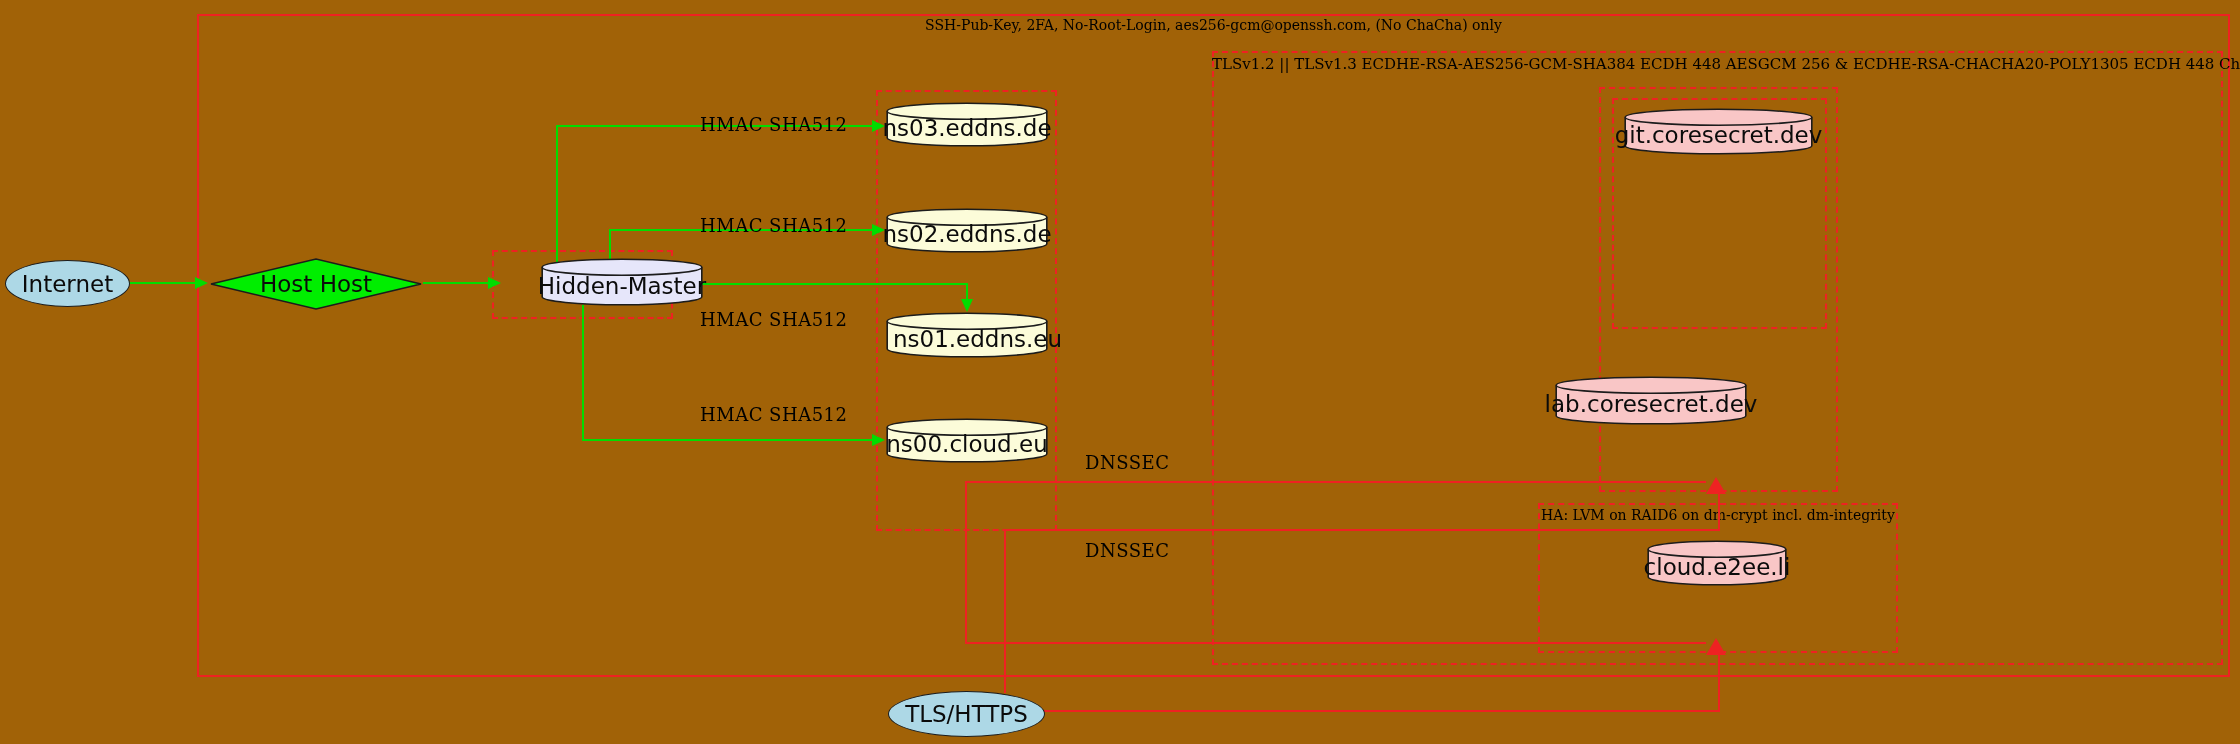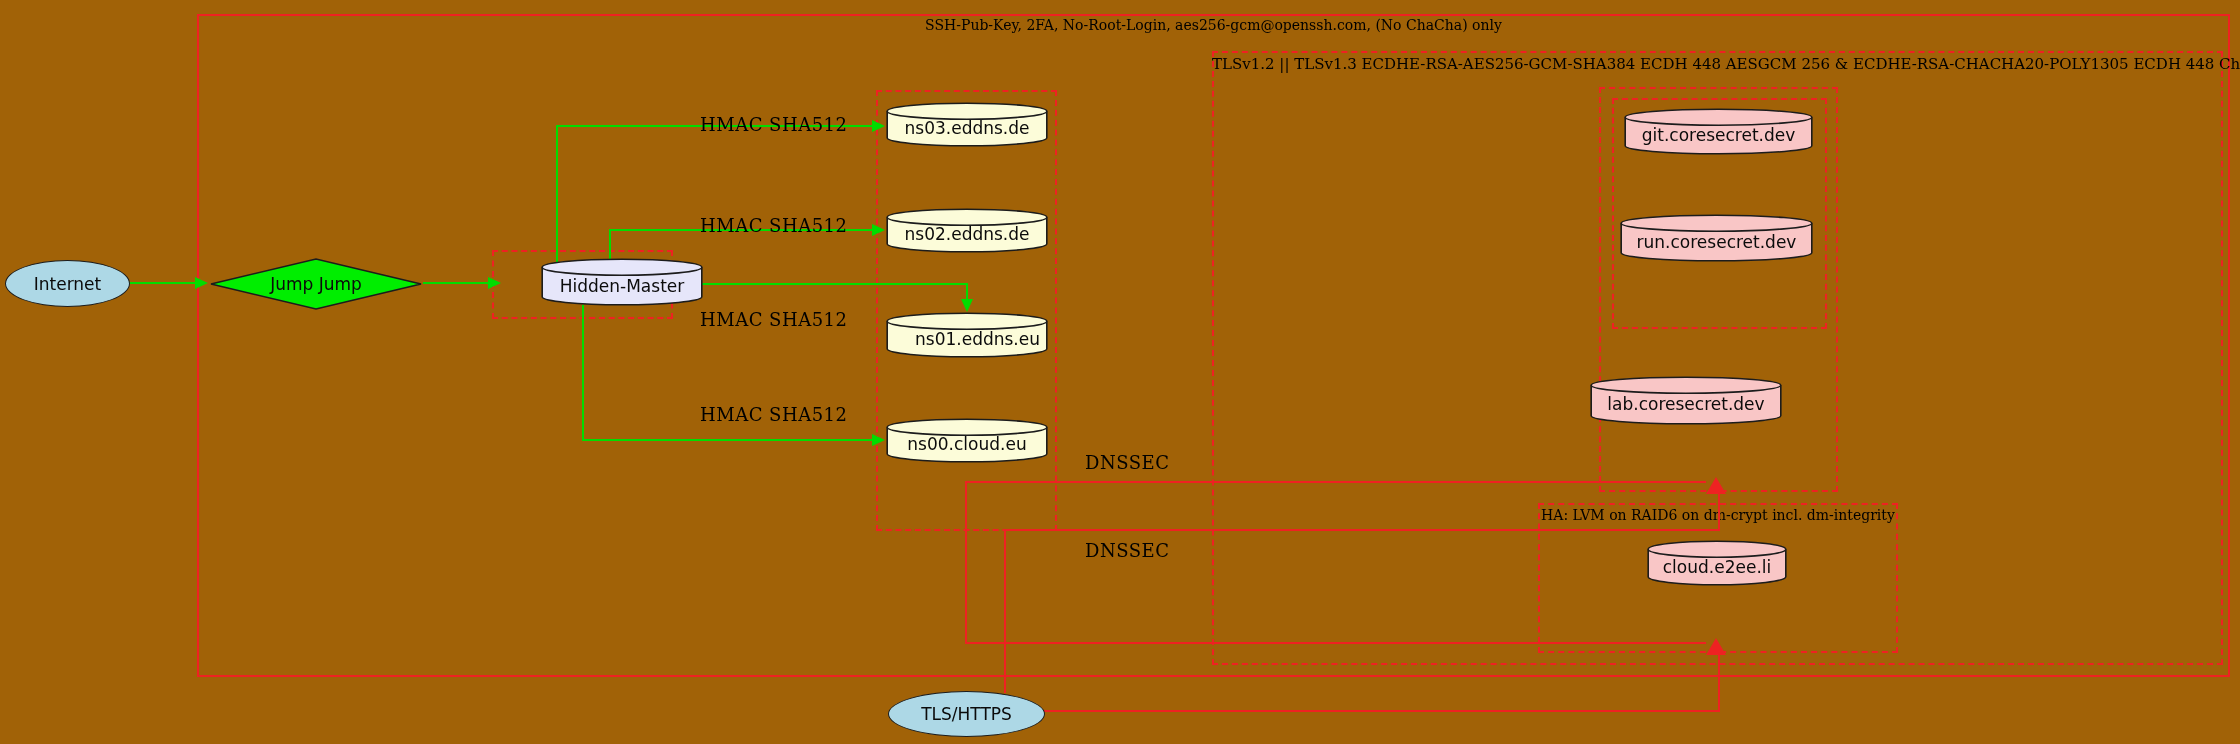--- a/index.html
+++ b/index.html
@@ -17,21 +17,21 @@
   .ar{position:absolute;width:0;height:0;border-top:6px solid transparent;
       border-bottom:6px solid transparent;border-left:13px solid var(--green);}
   .ad{position:absolute;width:0;height:0;border-left:6px solid transparent;
       border-right:6px solid transparent;border-top:13px solid var(--green);}
   .au{position:absolute;width:0;height:0;border-left:10px solid transparent;
       border-right:10px solid transparent;border-bottom:17px solid var(--red);}
   .elabel{position:absolute;font-family:"DejaVu Serif",serif;font-size:18px;color:#000;
           white-space:nowrap;letter-spacing:.5px;text-align:right;}
   
   .node{position:absolute;display:flex;align-items:center;justify-content:center;
-        font-size:17px;color:#0b0b0b;box-sizing:border-box;white-space:nowrap;}
+        font-size:23px;color:#0b0b0b;box-sizing:border-box;white-space:nowrap;}
   .ellipse{border:1.6px solid var(--node-border);border-radius:50%;}
   .cyl{background:transparent;}
   .cyl .lbl{position:relative;z-index:2;padding-top:7px;}
   .diamond .lbl,.cyl .lbl{pointer-events:none;}
   .nsvg{position:absolute;left:0;top:0;z-index:1;}
 </style>
 </head>
 <body>
 
 <div id="canvas">
@@ -96,21 +96,21 @@
   <span class="elabel" style="left:1085px;top:540px;">DNSSEC</span>
 
   <div class="node ellipse" style="left:5px;top:260px;width:125px;height:47px;background:var(--lightblue);">
     <span class="lbl">Internet</span>
   </div>
 
   <div class="node diamond" style="left:208px;top:256px;width:216px;height:56px;">
     <svg class="nsvg" width="216" height="56">
       <polygon points="3,28 108,3 213,28 108,53" fill="var(--diamond-green)" stroke="var(--node-border)" stroke-width="1.6"></polygon>
     </svg>
-    <span class="lbl" style="position:relative;z-index:2;">Jump Jump</span>
+    <span class="lbl" style="position:relative;z-index:2;">Host Host</span>
   </div>
 
   <div class="node cyl" style="left:501px;top:258px;width:162px;height:48px;margin-left:40px;">
       <svg class="nsvg" width="162" height="48">
         <path d="M1.2 9.2 V 38.8 A 79.8 8 0 0 0 160.8 38.8 V 9.2" fill="var(--lavender)" stroke="var(--node-border)" stroke-width="1.6"></path>
         <ellipse cx="81" cy="9.2" rx="79.8" ry="8" fill="var(--lavender)" stroke="var(--node-border)" stroke-width="1.6"></ellipse>
       </svg>
     <span class="lbl">Hidden-Master</span>
   </div>
 
@@ -143,28 +143,21 @@
     <span class="lbl">ns00.cloud.eu</span>
   </div>
 
   <div class="node cyl" style="left:1624px;top:108px;width:189px;height:47px;">
       <svg class="nsvg" width="189" height="47">
         <path d="M1.2 9.2 V 37.8 A 93.3 8 0 0 0 187.8 37.8 V 9.2" fill="var(--pink)" stroke="var(--node-border)" stroke-width="1.6"></path>
         <ellipse cx="94.5" cy="9.2" rx="93.3" ry="8" fill="var(--pink)" stroke="var(--node-border)" stroke-width="1.6"></ellipse>
       </svg>
     <span class="lbl">git.coresecret.dev</span>
   </div>
-  <div class="node cyl" style="left:1620px;top:214px;width:193px;height:48px;">
-      <svg class="nsvg" width="193" height="48">
-        <path d="M1.2 9.2 V 38.8 A 95.3 8 0 0 0 191.8 38.8 V 9.2" fill="var(--pink)" stroke="var(--node-border)" stroke-width="1.6"></path>
-        <ellipse cx="96.5" cy="9.2" rx="95.3" ry="8" fill="var(--pink)" stroke="var(--node-border)" stroke-width="1.6"></ellipse>
-      </svg>
-    <span class="lbl">run.coresecret.dev</span>
-  </div>
-  <div class="node cyl" style="left:1590px;top:376px;width:192px;height:49px;">
+  <div class="node cyl" style="left:1555px;top:376px;width:192px;height:49px;">
       <svg class="nsvg" width="192" height="49">
         <path d="M1.2 9.2 V 39.8 A 94.8 8 0 0 0 190.8 39.8 V 9.2" fill="var(--pink)" stroke="var(--node-border)" stroke-width="1.6"></path>
         <ellipse cx="96" cy="9.2" rx="94.8" ry="8" fill="var(--pink)" stroke="var(--node-border)" stroke-width="1.6"></ellipse>
       </svg>
     <span class="lbl">lab.coresecret.dev</span>
   </div>
   <div class="node cyl" style="left:1647px;top:540px;width:140px;height:46px;">
       <svg class="nsvg" width="140" height="46">
         <path d="M1.2 9.2 V 36.8 A 68.8 8 0 0 0 138.8 36.8 V 9.2" fill="var(--pink)" stroke="var(--node-border)" stroke-width="1.6"></path>
         <ellipse cx="70" cy="9.2" rx="68.8" ry="8" fill="var(--pink)" stroke="var(--node-border)" stroke-width="1.6"></ellipse>

